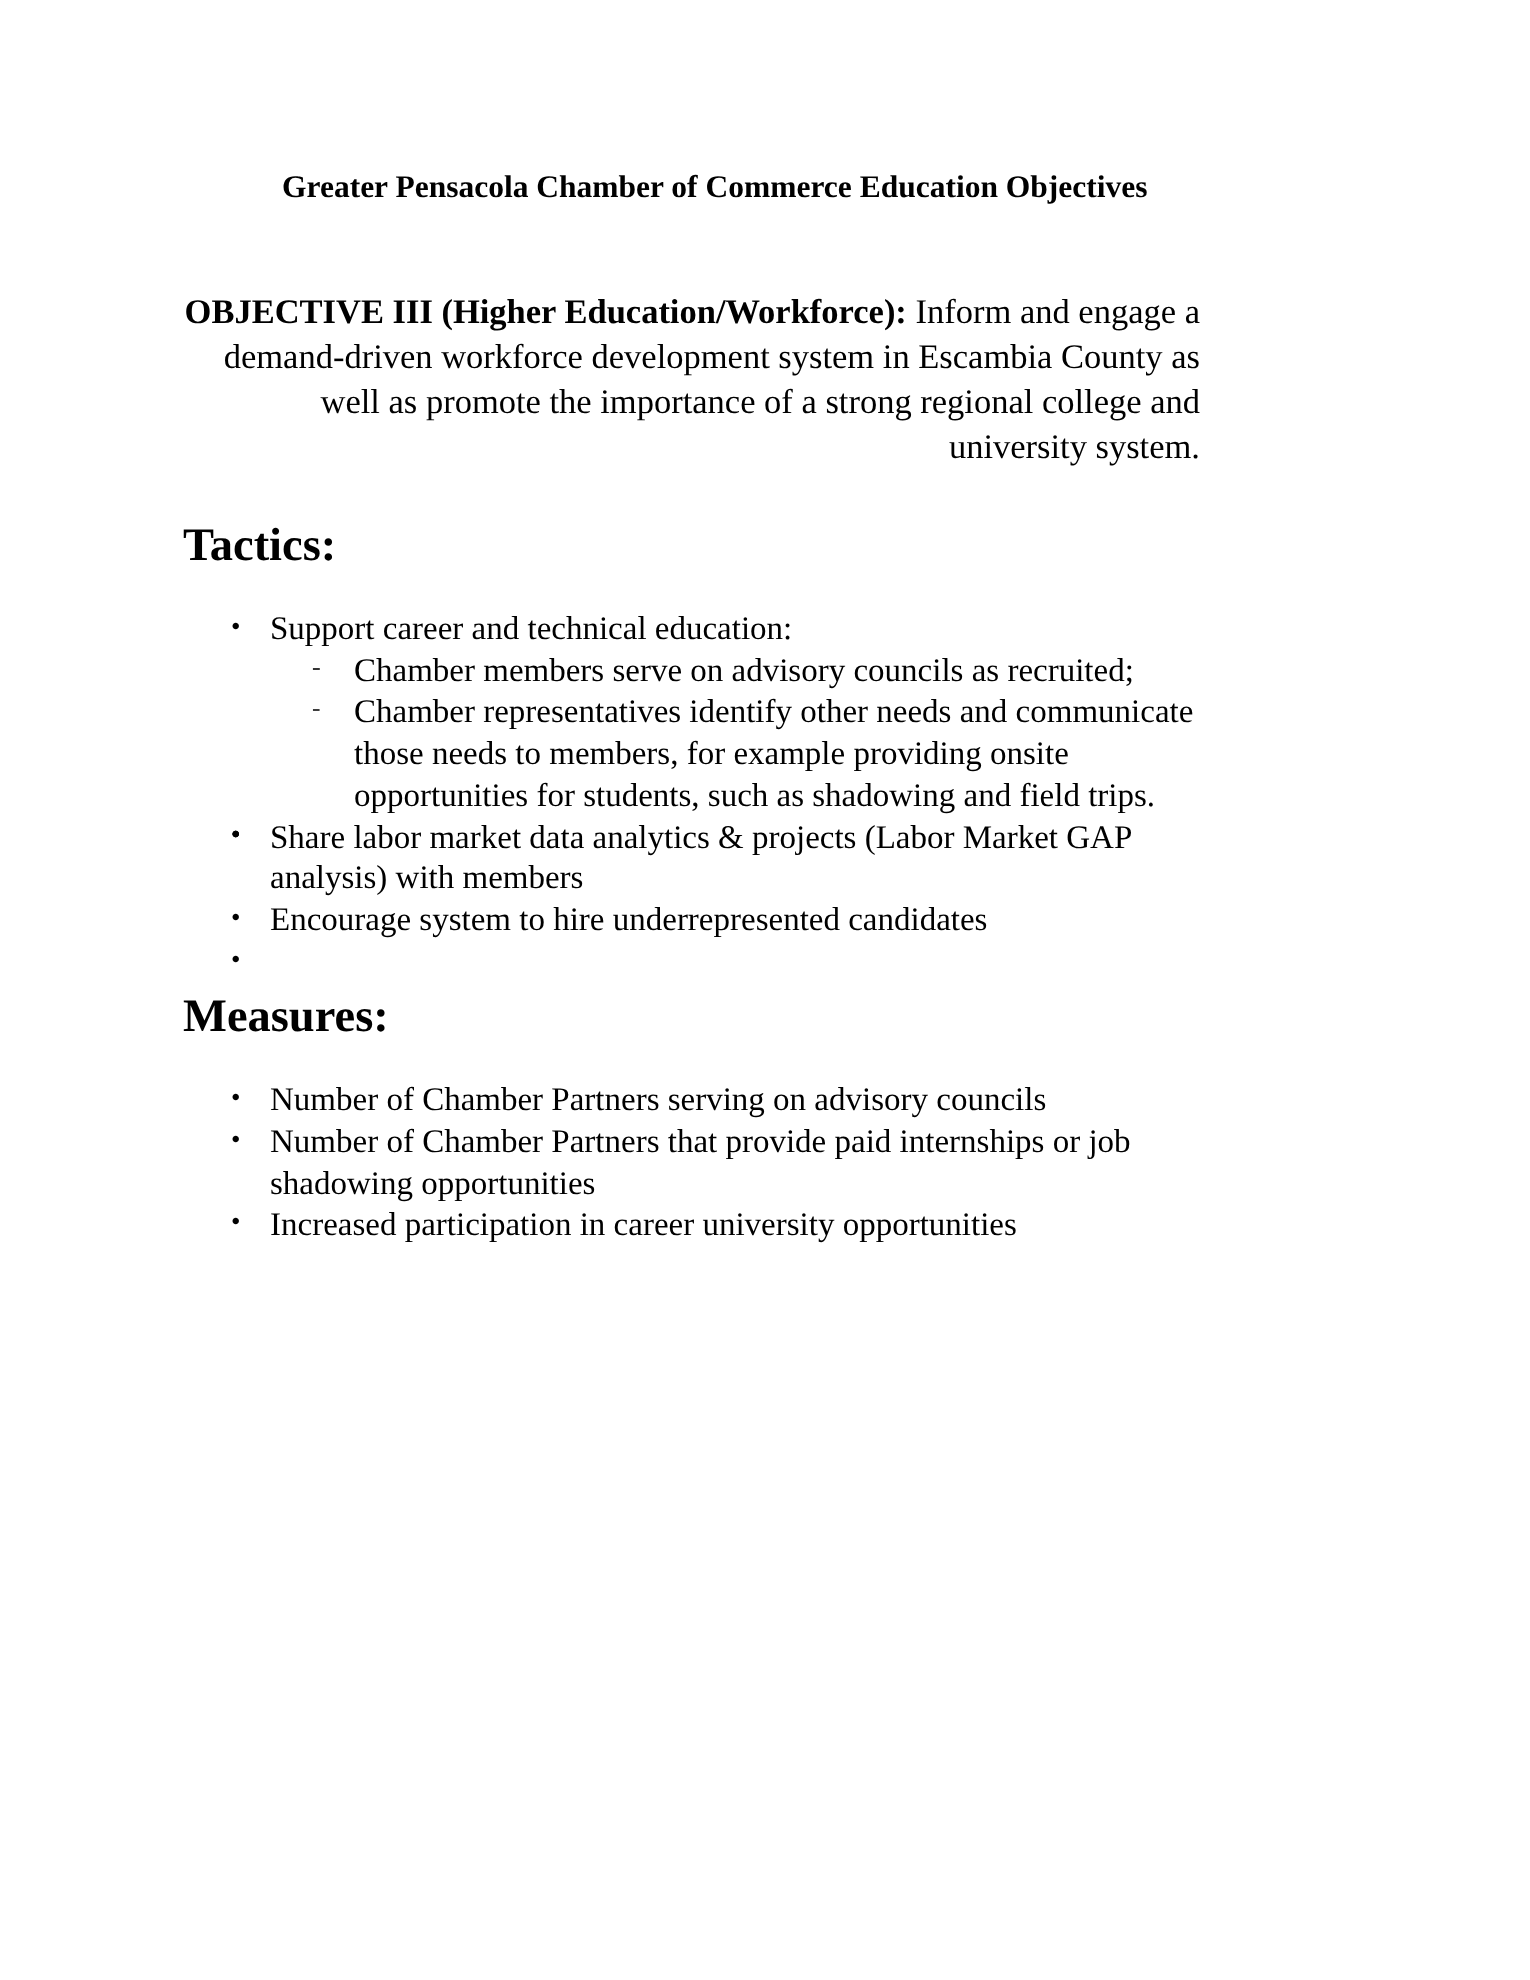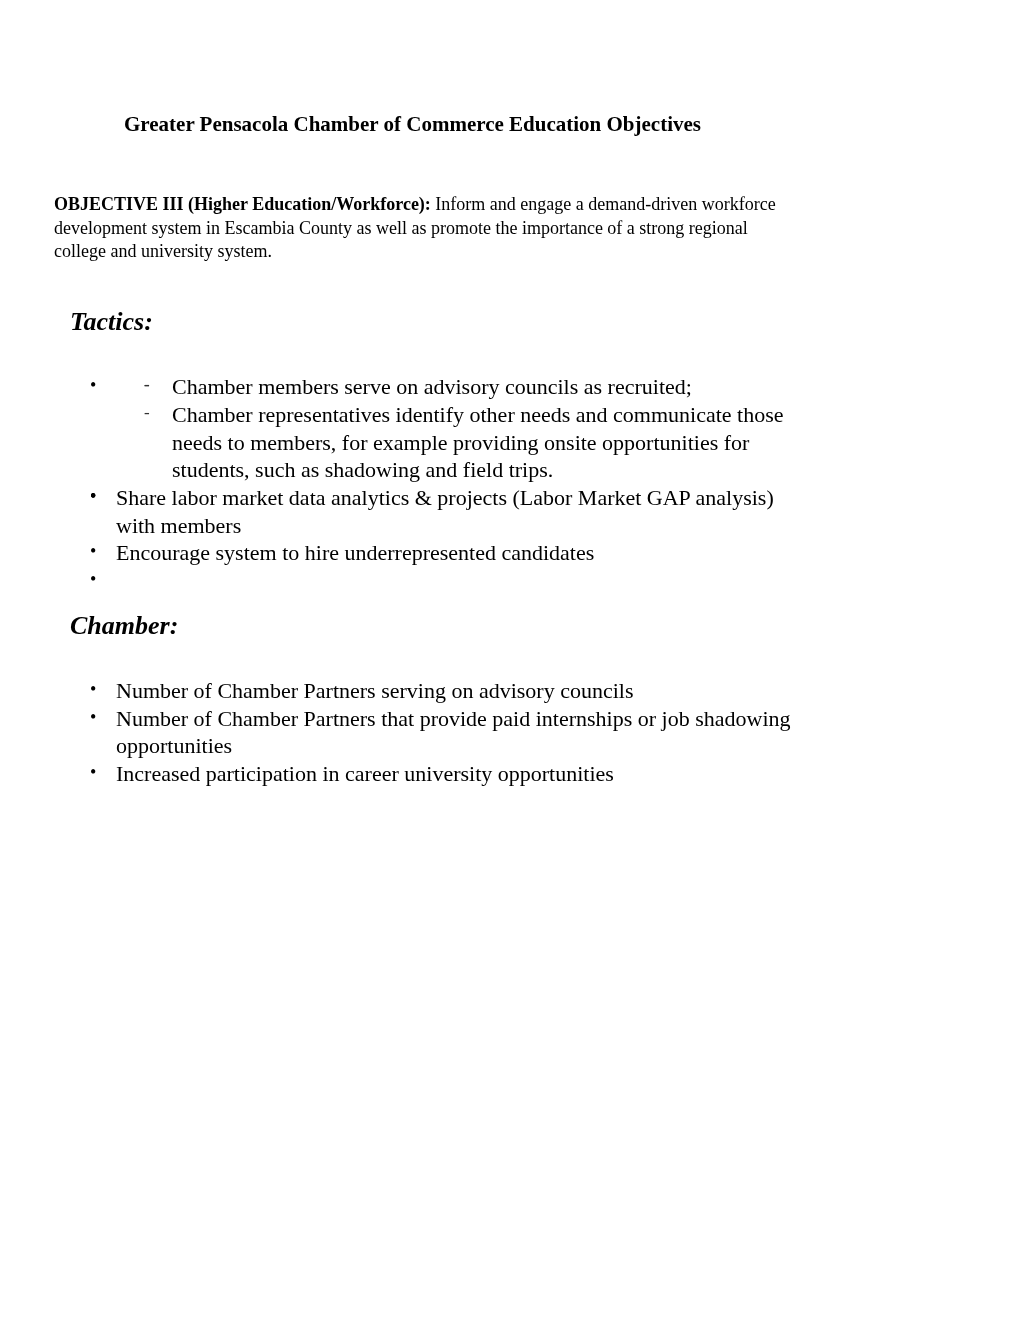--- a/index.html
+++ b/index.html
@@ -12,48 +12,47 @@
     height: 1320px;
     font-family: "Liberation Serif", "DejaVu Serif", serif;
     color: #000000;
     position: relative;
     overflow: hidden;
   }
   .page {
     box-sizing: border-box;
     width: 918px;
     height: 1320px;
-    padding: 112px 118px 0 54px;
+    padding: 112px 118px 0 118px;
   }
   .doc-title {
     font-size: 21px;
     font-weight: bold;
     text-align: left;
     margin: 0 0 0 70px;
     line-height: 1.2;
   }
   .spacer-lg { height: 56px; }
   .spacer-md { height: 26px; }
   .spacer-sm { height: 18px; }
 
   .objective-para {
-    font-size: 18px;
+    font-size: 23px;
     line-height: 1.30;
     margin: 0;
-    text-align: left;
+    text-align: right;
   }
   .objective-para .lead {
     font-weight: bold;
   }
   .section-heading {
-    font-size: 26px;
+    font-size: 31px;
     font-weight: bold;
-    margin: 16px;
+    margin: 4px;
     line-height: 1.3;
-    font-style: italic;
   }
   ul.bullets {
     list-style: none;
     margin: 0;
     padding: 0;
   }
   ul.bullets > li {
     position: relative;
     font-size: 22px;
     line-height: 1.26;
@@ -100,20 +99,21 @@
 
   <div class="spacer-md"></div>
 
   <h2 class="section-heading">Tactics:</h2>
 
   <div class="spacer-sm"></div>
 
   <ul class="bullets">
     <li>
       <span class="bullet-mark">•</span>
+      <span class="li-text">Support career and technical education:</span>
       <ul class="sub">
         <li>
           <span class="dash-mark">-</span>
         </li>
         <li>
           <span class="dash-mark">-</span>
           <span class="li-text">Chamber members serve on advisory councils as recruited;</span>
         </li>
         <li>
           <span class="dash-mark">-</span>
@@ -135,21 +135,21 @@
       <span class="bullet-mark">•</span>
       <span class="li-text">Encourage system to hire underrepresented candidates</span>
     </li>
     <li>
       <span class="bullet-mark">•</span>
     </li>
   </ul>
 
   <div class="spacer-md"></div>
 
-  <h2 class="section-heading">Chamber:</h2>
+  <h2 class="section-heading">Measures:</h2>
 
   <div class="spacer-sm"></div>
 
   <ul class="bullets">
     <li>
       <span class="bullet-mark">•</span>
       <span class="li-text">Number of Chamber Partners serving on advisory councils</span>
     </li>
     <li>
       <span class="bullet-mark">•</span>

